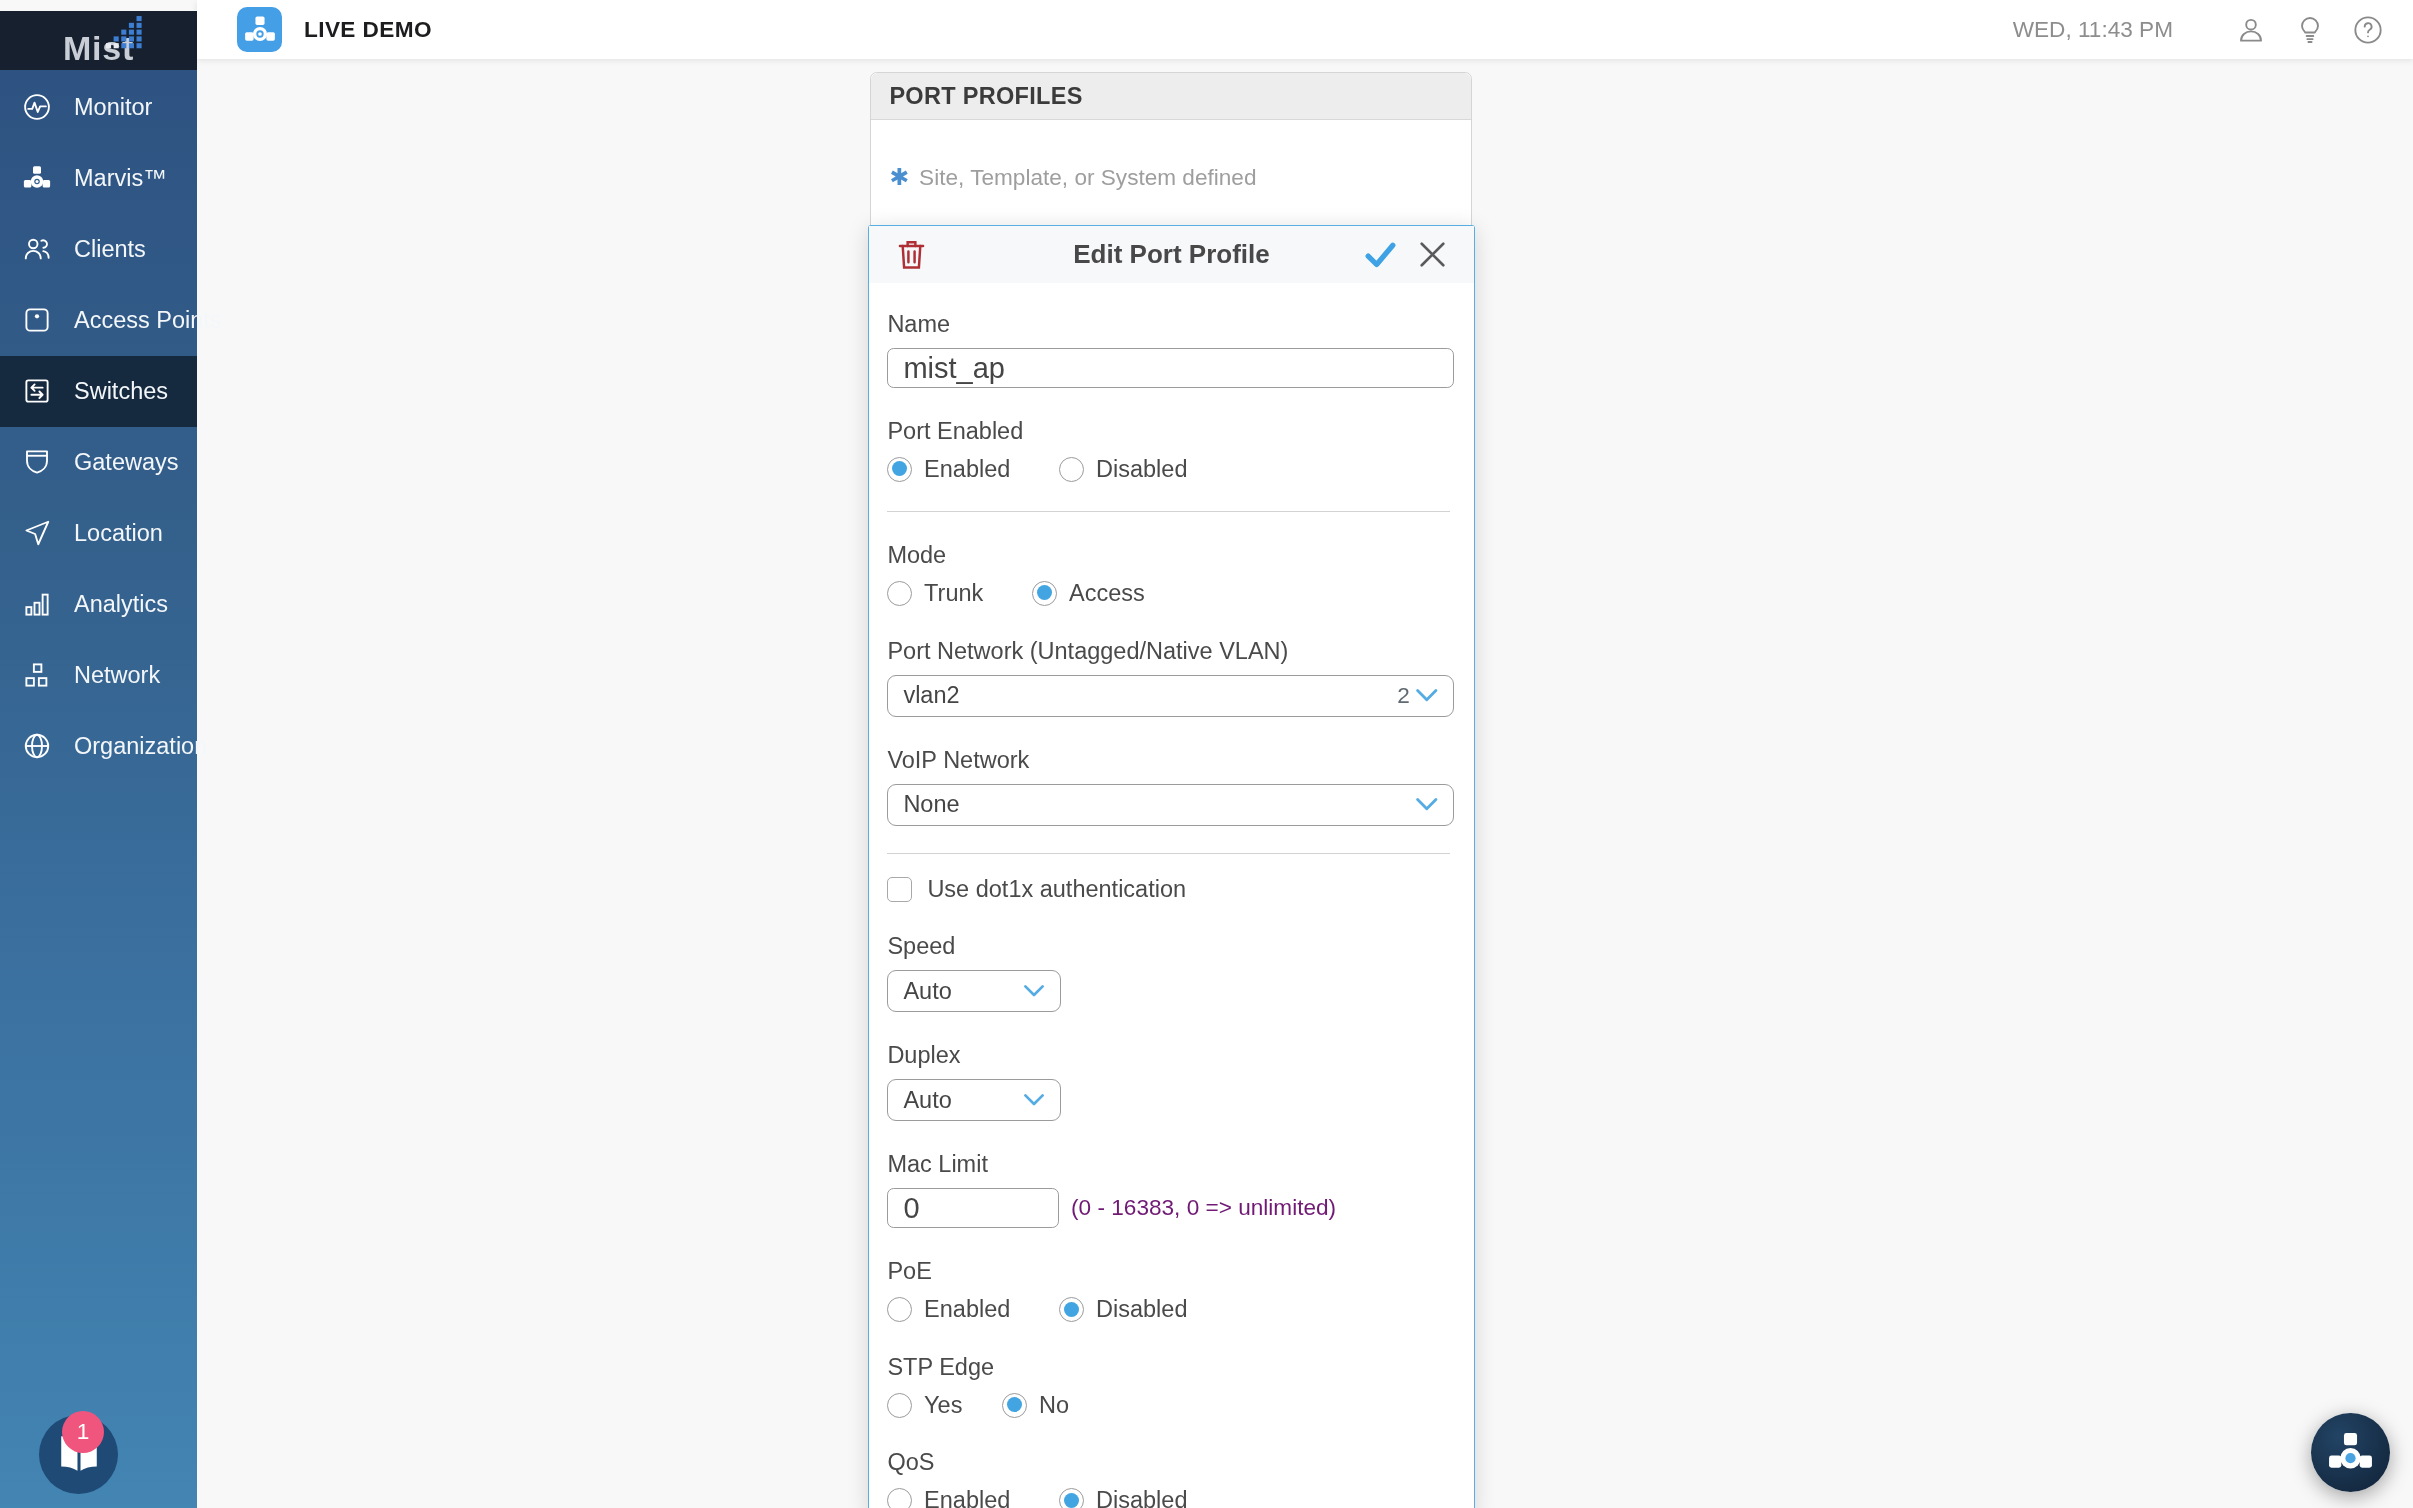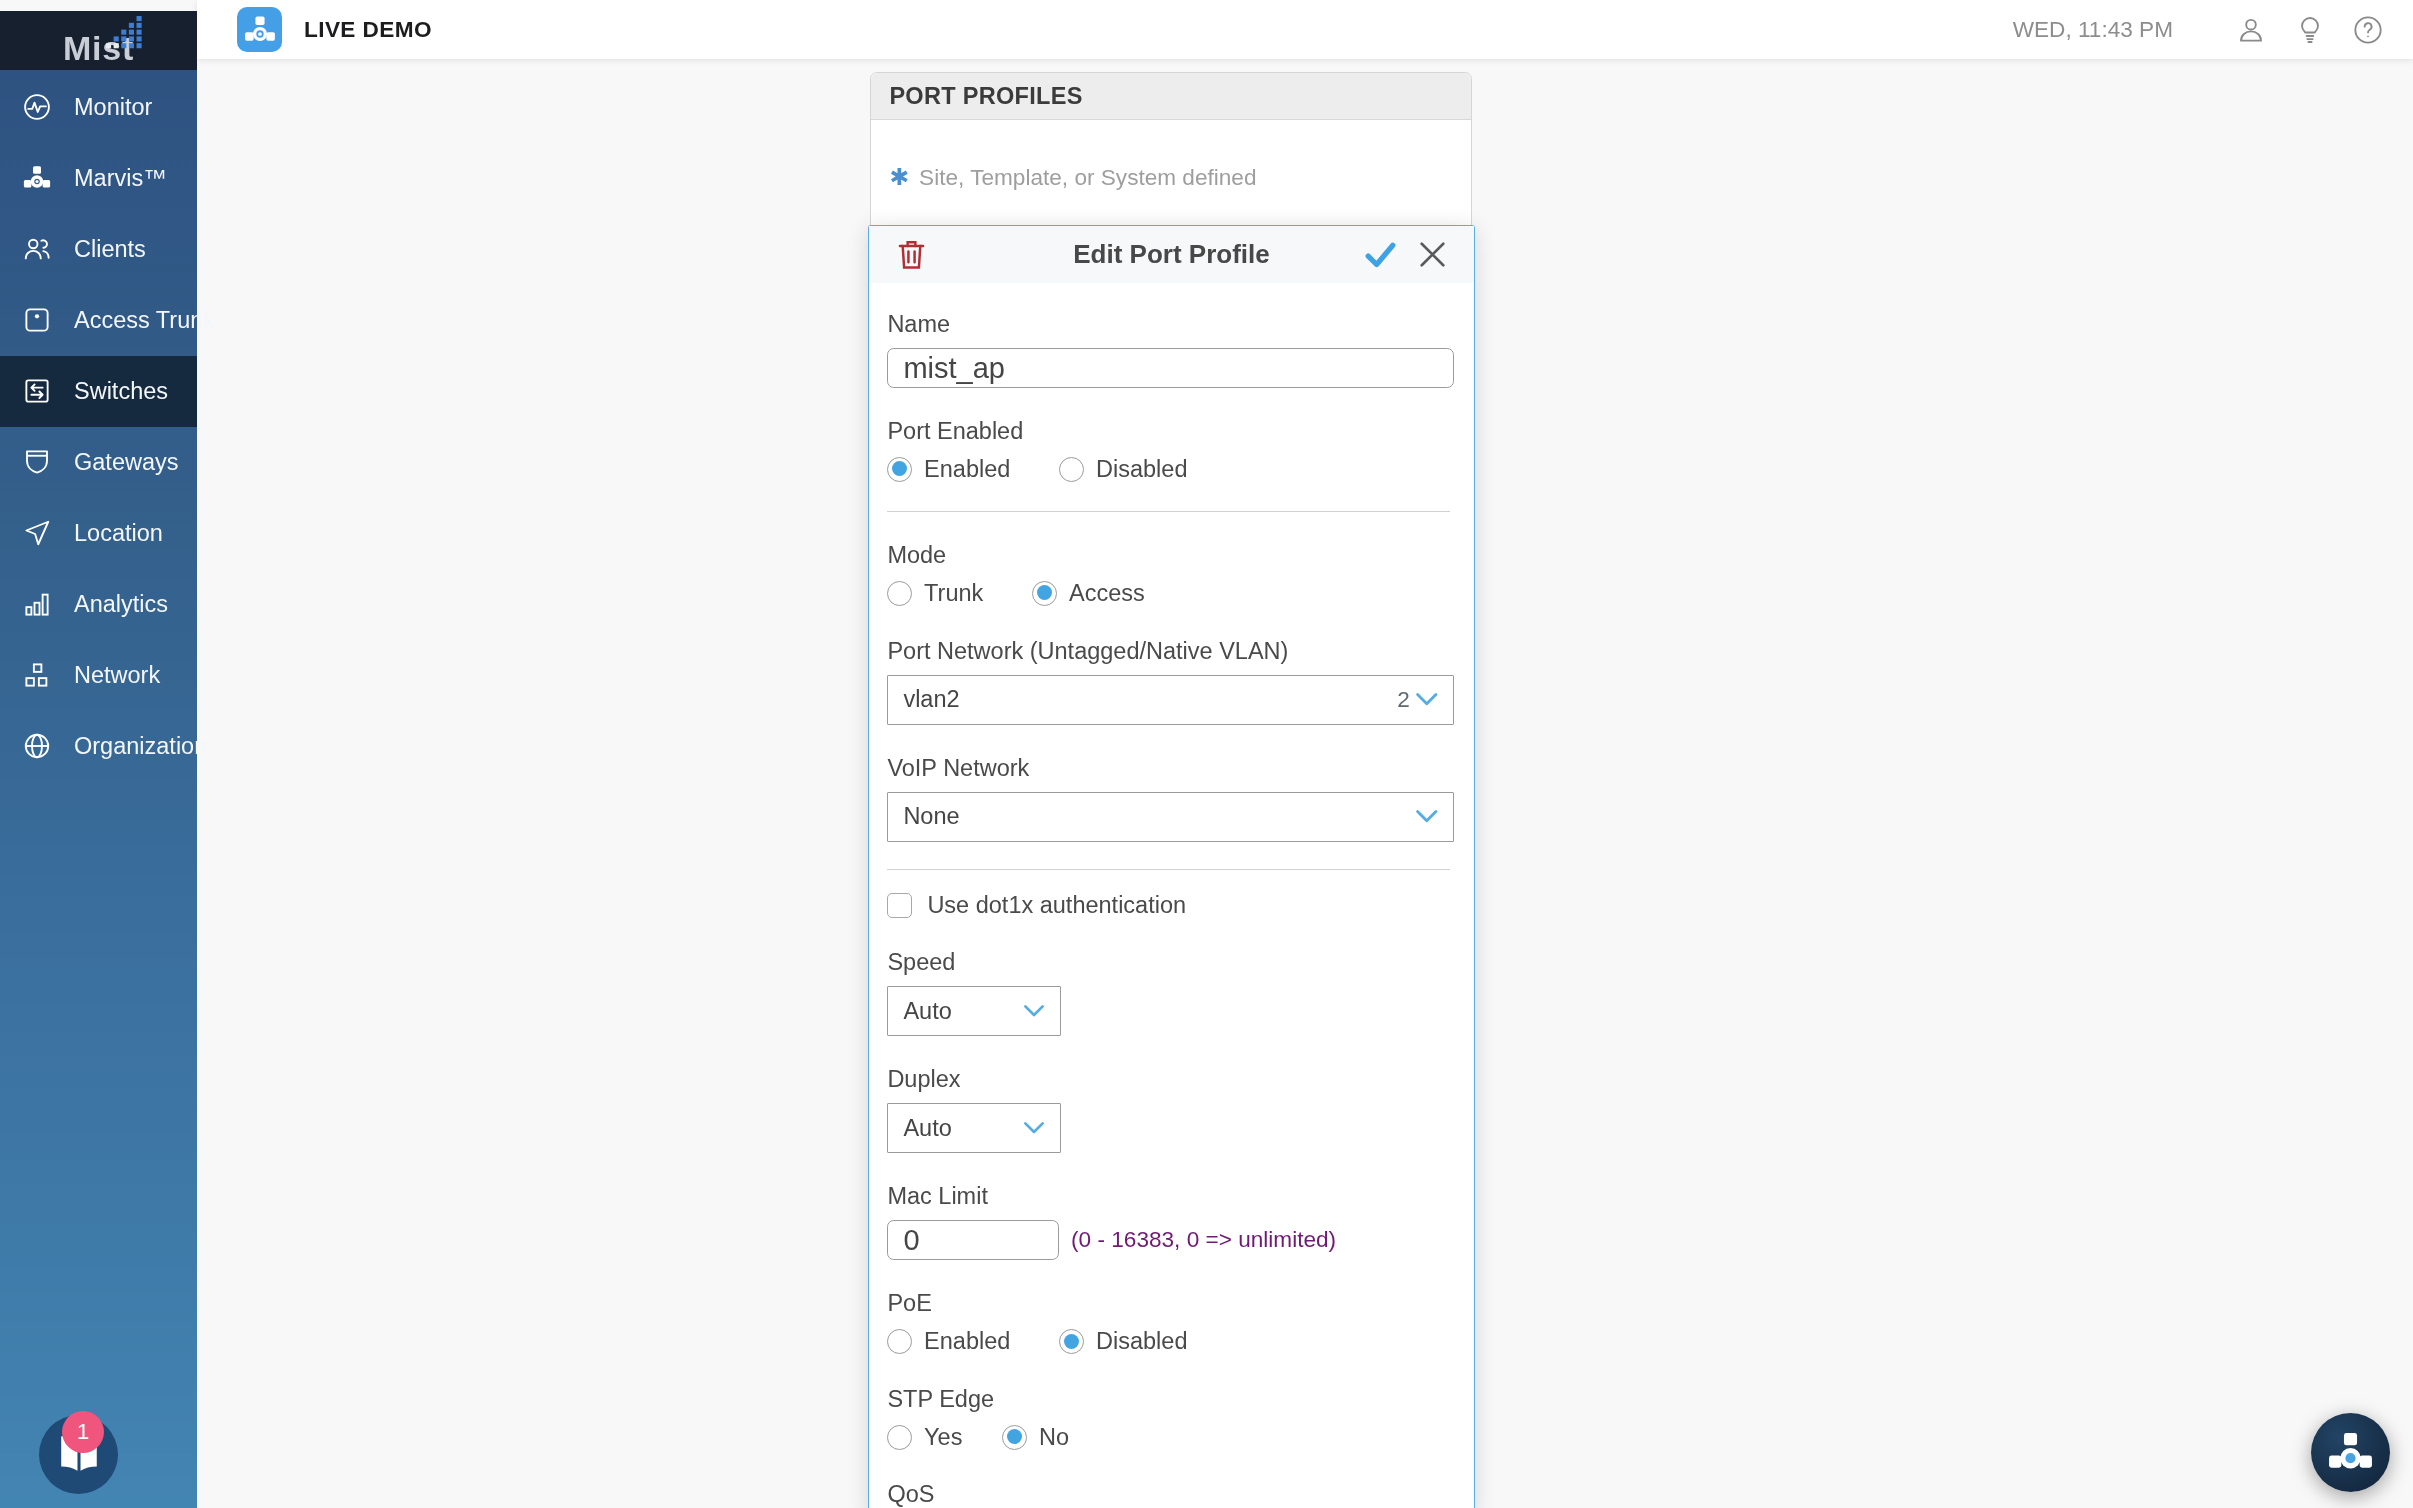--- a/index.html
+++ b/index.html
@@ -51,21 +51,21 @@
   .dlg-header .spacer { flex:1; }
   .icon-btn { width:37px; height:37px; display:flex; align-items:center; justify-content:center; cursor:pointer; z-index:2; }
   .dlg-body { padding:20px 24px 0 18.4px; }
 
   .f-label { font-size:23.5px; color:#4a4a4a; margin:30px 0 10px; }
   .f-label.first { margin-top:8px; }
   .text-input { height:40px; border:1.7px solid #9b9b9b; border-radius:6.7px; font-size:29px; color:#454545;
     padding:0 15px; font-family:"Liberation Sans",sans-serif; background:#fff; display:flex; align-items:center; }
   .w-full { width:567px; }
   .w-num  { width:172px; }
-  .select { height:50px; border:1.7px solid #9b9b9b; border-radius:1px; background:#fff; cursor:pointer;
+  .select { height:42px; border:1.7px solid #9b9b9b; border-radius:9px; background:#fff; cursor:pointer;
     display:flex; align-items:center; padding:0 15px; font-size:23.5px; color:#454545; }
   .select .sel-right { margin-left:auto; display:flex; align-items:center; }
   .vlan-id { font-size:22.6px; color:#5f6a72; margin-right:5px; }
   .w-sel { width:174px; }
 
   .radio-row { display:flex; align-items:center; margin-top:3.4px; height:28.5px; }
   .radio-opt { display:flex; align-items:center; margin-right:49px; cursor:pointer;text-align:right; }
   .radio { width:25px; height:25px; border:1.7px solid #9b9b9b; border-radius:50%; background:#fff; position:relative; flex:0 0 25px; }
   .radio.checked::after { content:""; position:absolute; left:3.4px; top:3.4px; width:15px; height:15px;
     border-radius:50%; background:#42a5e2; }
@@ -149,21 +149,21 @@
         <path d="M15.5 5.4a3 3 0 1 1 1.6 5.6"></path>
           <path d="M17 13.7c2.5.5 4.3 2.6 4.3 5.3"></path>
       </svg>
       <span class="nav-label">Clients</span>
     </div>
     <div class="nav-item">
       <svg viewBox="0 0 24 24" fill="none" stroke="#fff" stroke-width="1.5">
         <rect x="3.5" y="3.5" width="17" height="17" rx="3"></rect>
           <circle cx="12" cy="9" r="1.7" fill="#fff" stroke="none"></circle>
       </svg>
-      <span class="nav-label">Access Trunk</span>
+      <span class="nav-label">Access Points</span>
     </div>
     <div class="nav-item selected">
       <svg viewBox="0 0 24 24" fill="none" stroke="#fff" stroke-width="1.5" stroke-linecap="round" stroke-linejoin="round">
         <rect x="3.5" y="3.5" width="17" height="17" rx="1.5"></rect>
         <path d="M16.5 9.3h-9M7.5 9.3l2.6-2.6M7.5 9.3l2.6 2.6"></path>
         <path d="M7.5 15h9M16.5 15l-2.6-2.6M16.5 15l-2.6 2.6"></path>
       </svg>
       <span class="nav-label">Switches</span>
     </div>
     <div class="nav-item">

